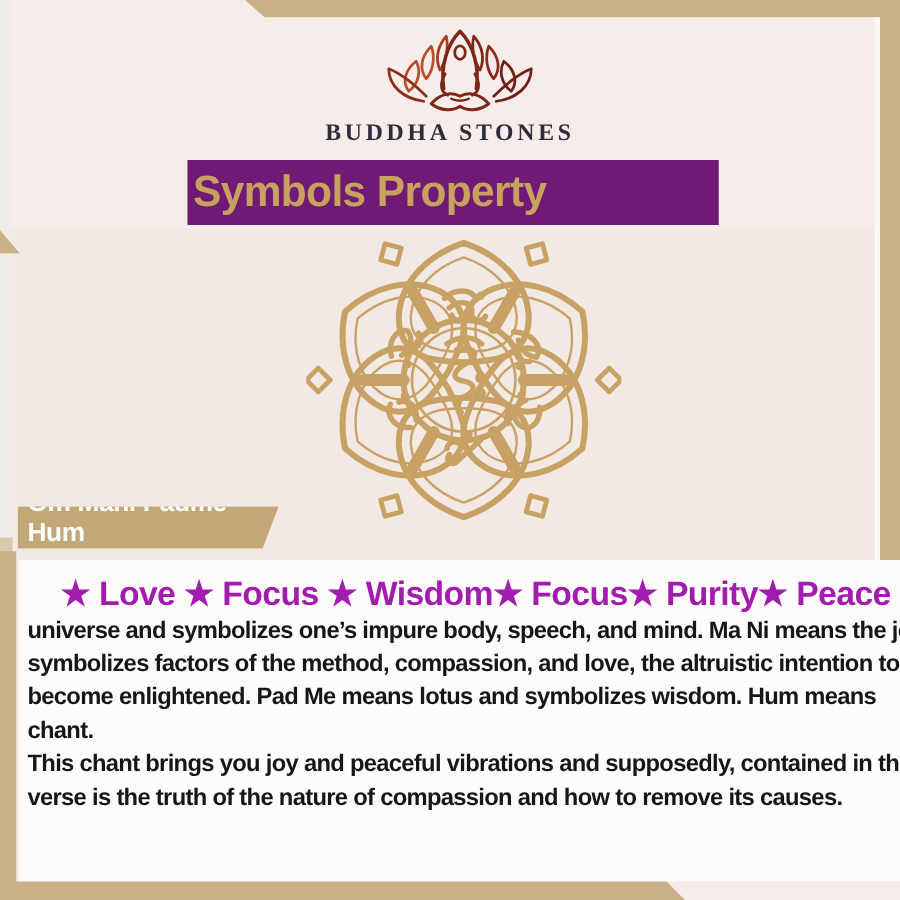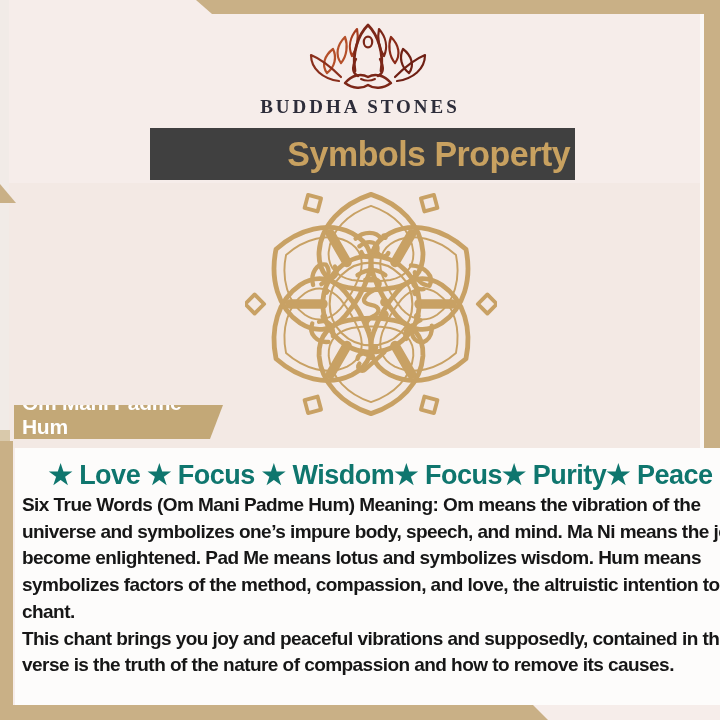--- a/index.html
+++ b/index.html
@@ -27,40 +27,40 @@
     clip-path:polygon(0 0,100% 100%,0 100%);}
   .accent-sq{left:0;top:430px;width:10px;height:12px;background:#d9c9ab;}
 
   
   .logo-box{left:303px;top:15px;width:130px;height:84px;}
   .brand-name{left:0;top:96px;width:720px;text-align:center;
     font-family:"Liberation Serif",serif;font-size:19px;font-weight:600;
     letter-spacing:3px;color:#2d2d3a;}
 
   
-  .title-band{left:150px;top:128px;width:425px;height:52px;background:#404040;
-    display:flex;align-items:center;justify-content:flex-end;}
+  .title-band{left:150px;top:128px;width:425px;height:52px;background:#701a75;
+    display:flex;align-items:center;justify-content:flex-start;}
   .title-band span{font-size:35px;font-weight:700;color:#c8a160;
     transform:scaleX(.97);letter-spacing:-.5px;}
 
   
   .mandala-box{left:245px;top:178px;width:252px;height:252px;}
 
   
   .banner{left:14px;top:405px;width:209px;height:34px;background:#c3a877;
     clip-path:polygon(0 0,100% 0,calc(100% - 13px) 100%,0 100%);
     display:flex;align-items:flex-end;}
   .banner span{color:#ffffff;font-size:21px;font-weight:700;padding-left:8px;
     letter-spacing:-.3px;}
 
   
   .panel{left:15px;top:448px;width:705px;height:257px;background:#fdfcfb;}
   .props-line{left:15px;top:459px;width:705px;text-align:center;
     padding-left:26px;box-sizing:border-box;
-    font-size:27px;font-weight:700;color:#0f766e;letter-spacing:-.5px;
+    font-size:27px;font-weight:700;color:#a21caf;letter-spacing:-.5px;
     white-space:nowrap;}
   .body-text{left:22px;top:492px;width:698px;}
   .body-text .line{white-space:nowrap;font-size:19px;font-weight:700;
     color:#161616;line-height:26.7px;letter-spacing:-.55px;}
 </style>
 </head>
 <body>
 
 <div id="stage">
 
@@ -196,24 +196,23 @@
 
   <div class="abs banner">
     <span>Om Mani Padme Hum</span>
   </div>
   <div class="abs accent-sq"></div>
   <div class="abs tan strip-left"></div>
 
   <div class="abs panel"></div>
   <div class="abs props-line">★ Love ★ Focus ★ Wisdom★ Focus★ Purity★ Peace</div>
   <div class="abs body-text">
-    <div class="line">Six True Words (Om Mani Padme Hum) Meaning: Om means the vibration of the</div>
     <div class="line">universe and symbolizes one’s impure body, speech, and mind. Ma Ni means the jewel,</div>
+    <div class="line">symbolizes factors of the method, compassion, and love, the altruistic intention to</div>
     <div class="line">become enlightened. Pad Me means lotus and symbolizes wisdom. Hum means</div>
-    <div class="line">symbolizes factors of the method, compassion, and love, the altruistic intention to</div>
     <div class="line">chant.</div>
     <div class="line">This chant brings you joy and peaceful vibrations and supposedly, contained in this</div>
     <div class="line">verse is the truth of the nature of compassion and how to remove its causes.</div>
   </div>
 
   <div class="abs tan band-bottom"></div>
 
 </div>
 
 </body></html>

